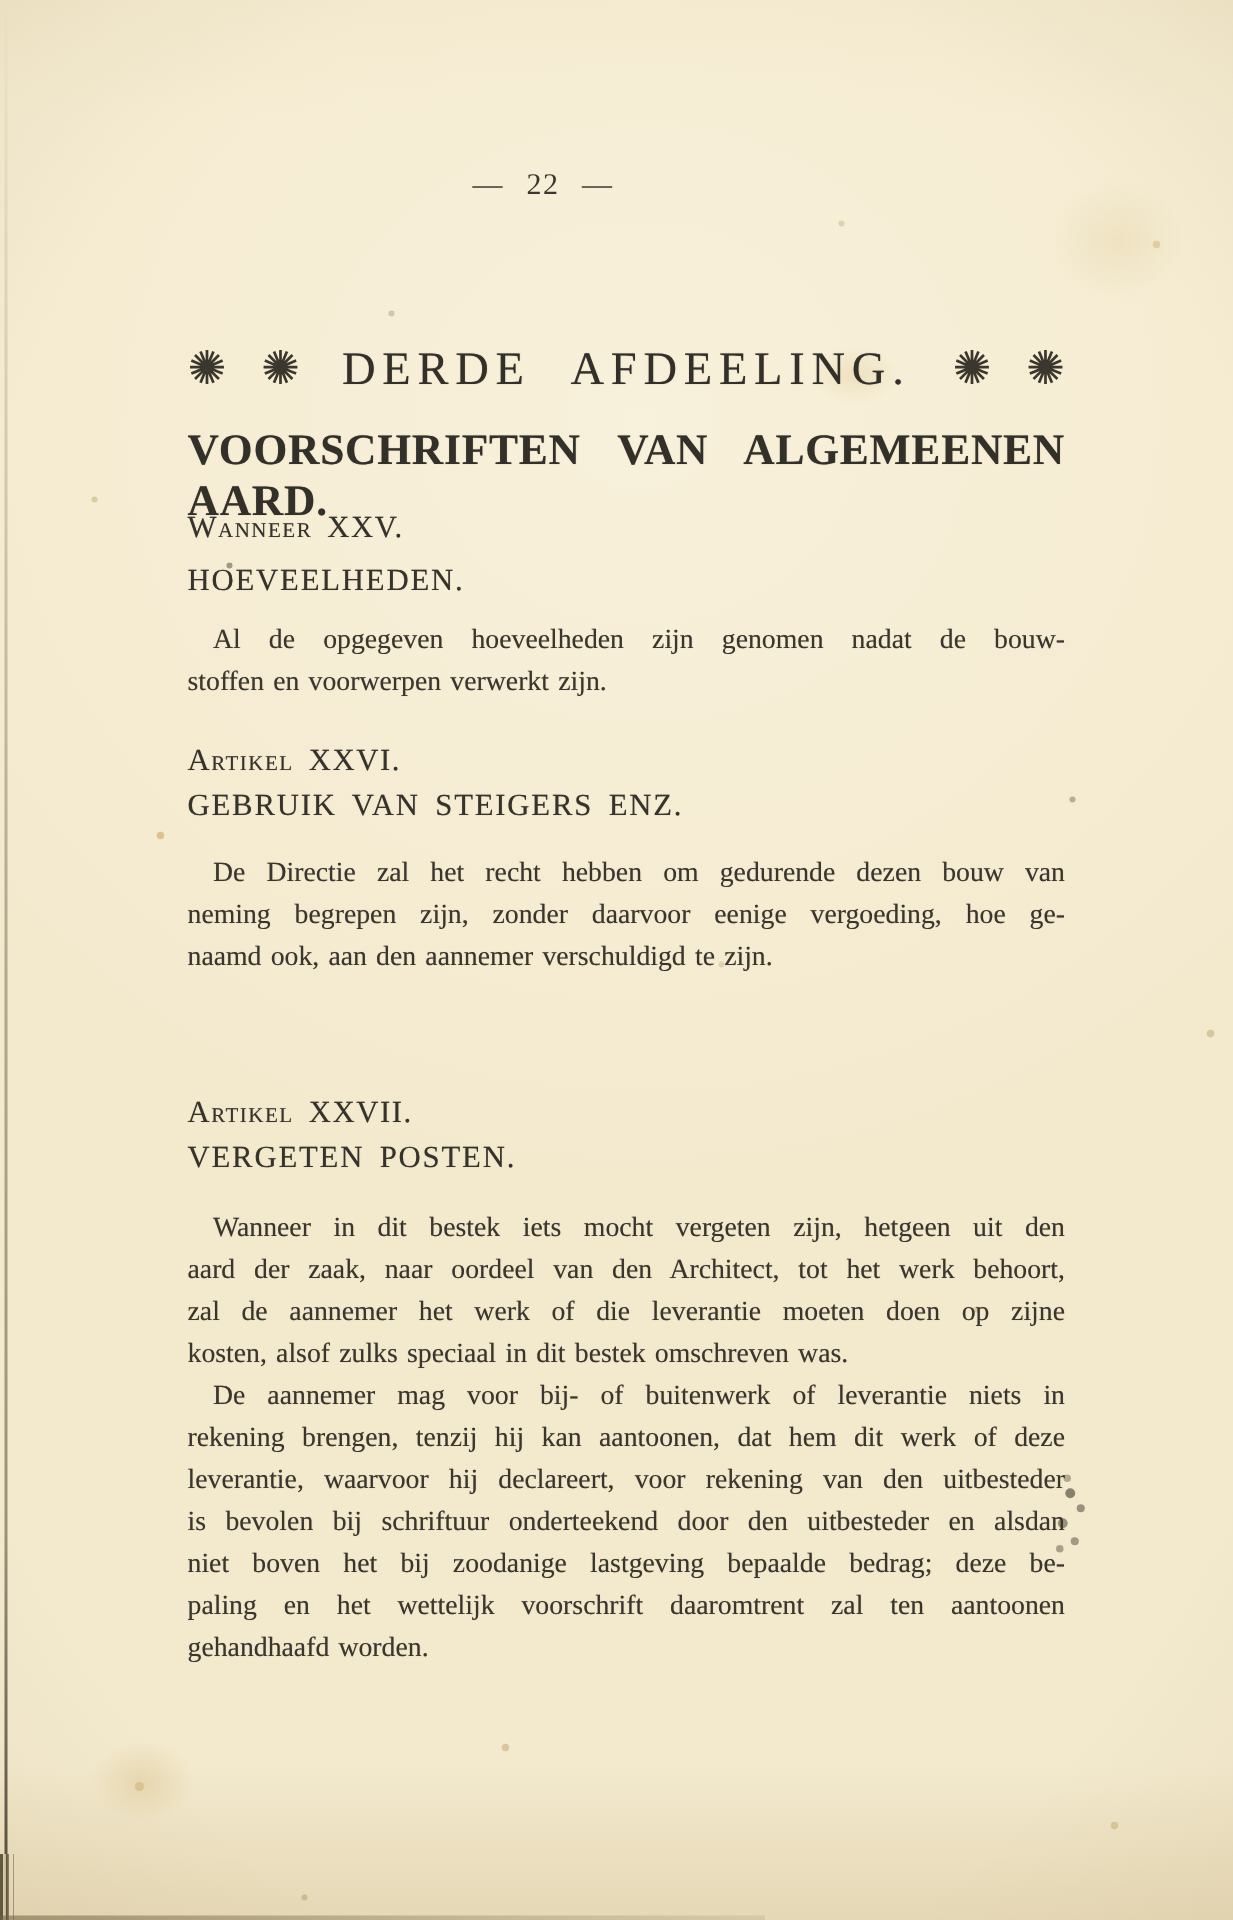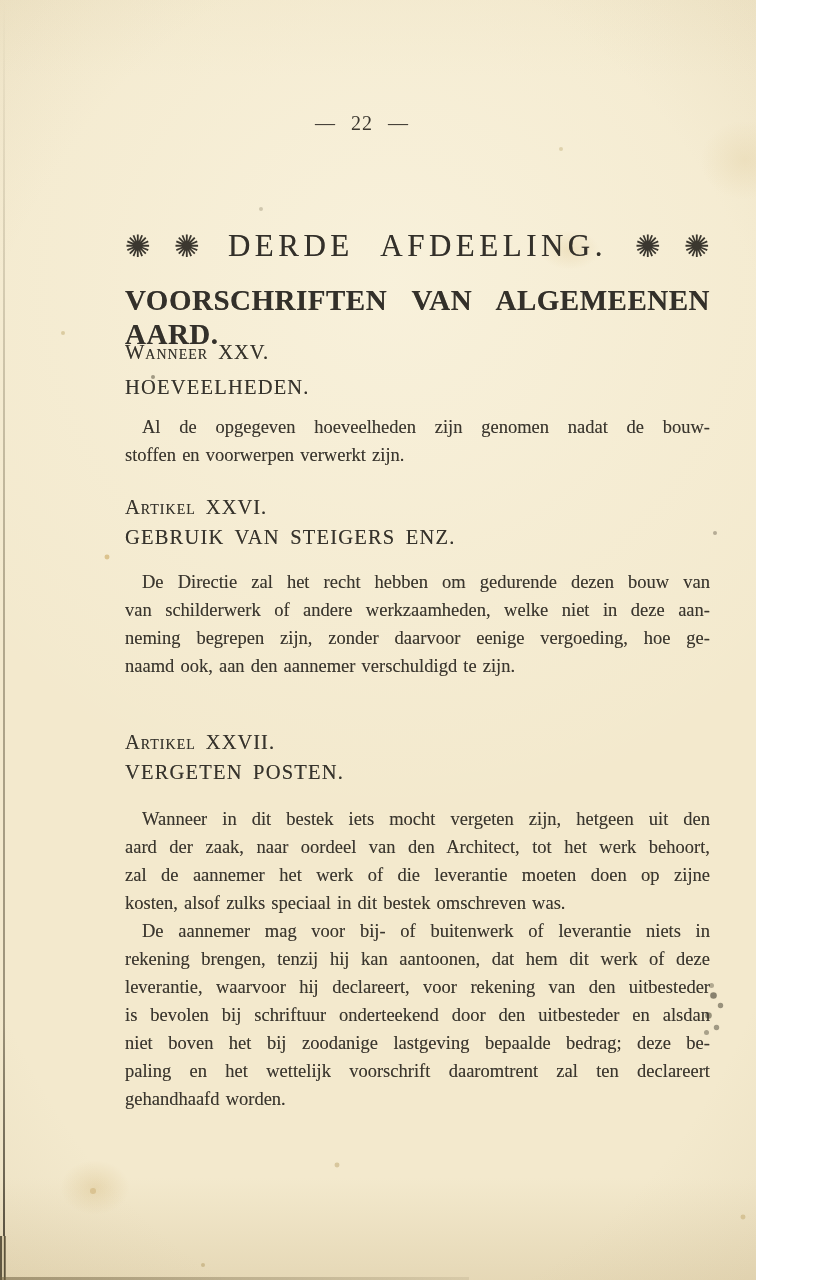--- a/index.html
+++ b/index.html
@@ -5,21 +5,21 @@
   html, body {
     margin: 0;
     padding: 0;
     width: 822px;
     height: 1280px;
     overflow: hidden;
     font-family: "Liberation Serif", "DejaVu Serif", serif;
   }
   .page {
     position: relative;
-    width: 756px;
+    width: 822px;
     height: 1280px;
     background-color: #f3e9cd;
     background-image:
       radial-gradient(ellipse 120% 70% at 52% 22%, rgba(252,247,230,0.55) 0%, rgba(252,247,230,0.0) 60%),
       radial-gradient(ellipse 95% 85% at 50% 50%, rgba(0,0,0,0) 62%, rgba(176,153,108,0.22) 100%),
       linear-gradient(to bottom, rgba(233,220,185,0.25) 0%, rgba(0,0,0,0) 6%, rgba(0,0,0,0) 92%, rgba(205,185,140,0.35) 100%);
     color: #3a362e;
     overflow: hidden;
   }
 
@@ -189,39 +189,38 @@
     <div id="a1-heading" class="abs article-heading">HOEVEELHEDEN.</div>
     <div id="a1-para" class="abs para">
         <div class="line line-first">Al de opgegeven hoeveelheden zijn genomen nadat de bouw-</div>
         <div class="line line-last">stoffen en voorwerpen verwerkt zijn.</div>
       </div>
 
     <div id="a2-label" class="abs article-label">Artikel XXVI.</div>
     <div id="a2-heading" class="abs article-heading">GEBRUIK VAN STEIGERS ENZ.</div>
     <div id="a2-para" class="abs para">
         <div class="line line-first">De Directie zal het recht hebben om gedurende dezen bouw van</div>
-        <div class="line">van schilderwerk of andere werkzaamheden, welke niet in deze aan-</div>
         <div class="line">neming begrepen zijn, zonder daarvoor eenige vergoeding, hoe ge-</div>
         <div class="line line-last">naamd ook, aan den aannemer verschuldigd te zijn.</div>
       </div>
 
     <div id="a3-label" class="abs article-label">Artikel XXVII.</div>
     <div id="a3-heading" class="abs article-heading">VERGETEN POSTEN.</div>
     <div id="a3-paras" class="abs">
       <div class="para">
           <div class="line line-first">Wanneer in dit bestek iets mocht vergeten zijn, hetgeen uit den</div>
           <div class="line">aard der zaak, naar oordeel van den Architect, tot het werk behoort,</div>
           <div class="line">zal de aannemer het werk of die leverantie moeten doen op zijne</div>
           <div class="line line-last">kosten, alsof zulks speciaal in dit bestek omschreven was.</div>
         </div>
       <div class="para">
           <div class="line line-first">De aannemer mag voor bij- of buitenwerk of leverantie niets in</div>
           <div class="line">rekening brengen, tenzij hij kan aantoonen, dat hem dit werk of deze</div>
           <div class="line">leverantie, waarvoor hij declareert, voor rekening van den uitbesteder</div>
           <div class="line">is bevolen bij schriftuur onderteekend door den uitbesteder en alsdan</div>
           <div class="line">niet boven het bij zoodanige lastgeving bepaalde bedrag; deze be-</div>
-          <div class="line">paling en het wettelijk voorschrift daaromtrent zal ten declareert</div>
+          <div class="line">paling en het wettelijk voorschrift daaromtrent zal ten aantoonen</div>
           <div class="line line-last">gehandhaafd worden.</div>
         </div>
     </div>
 
   </div>
 </div>
 
 </body></html>

